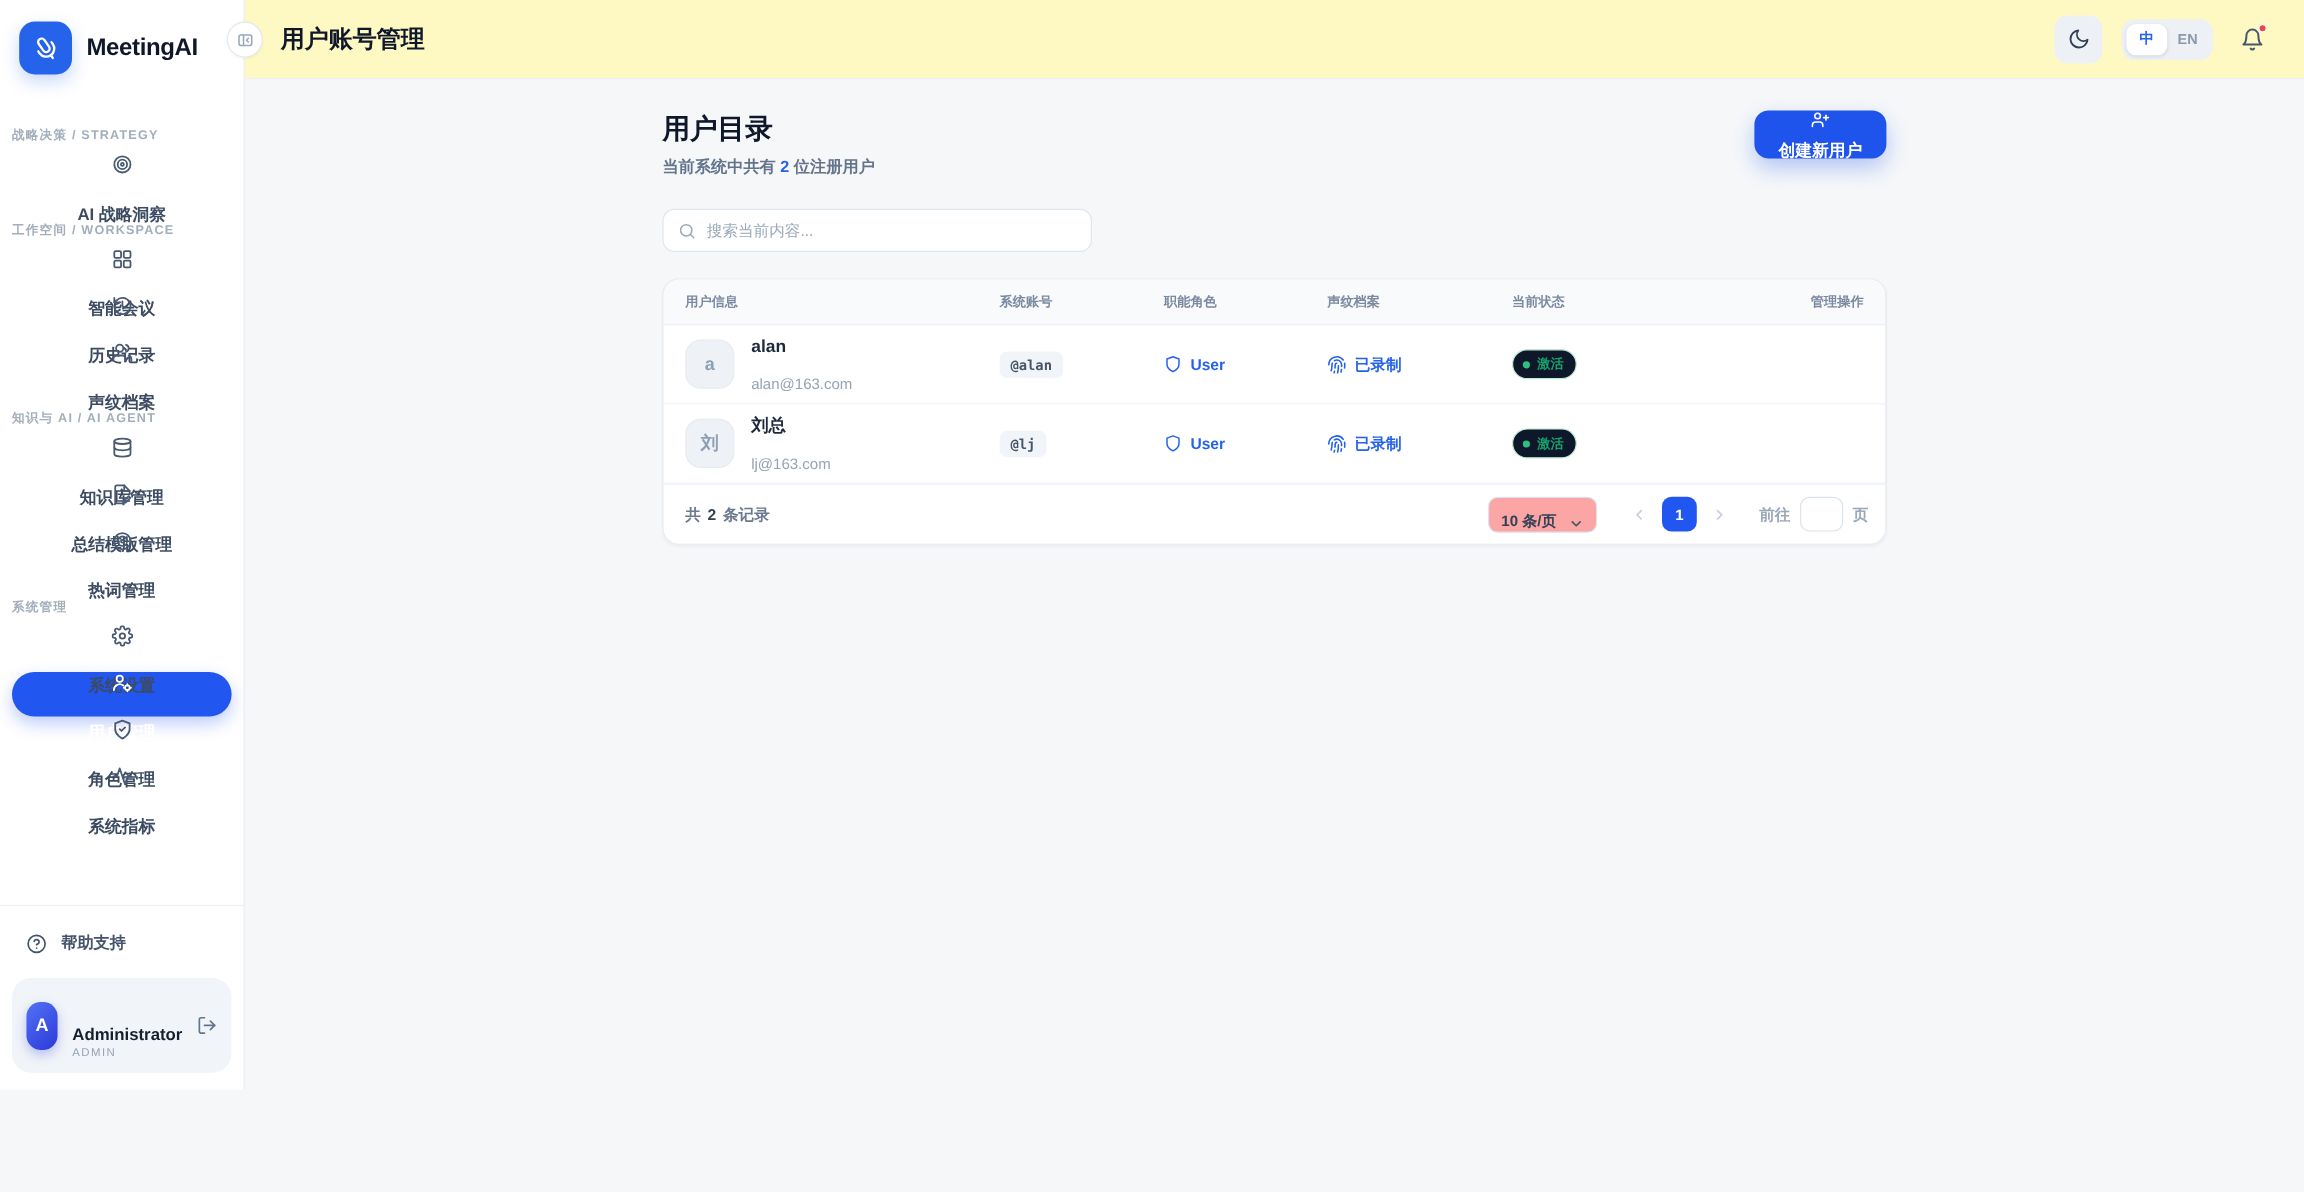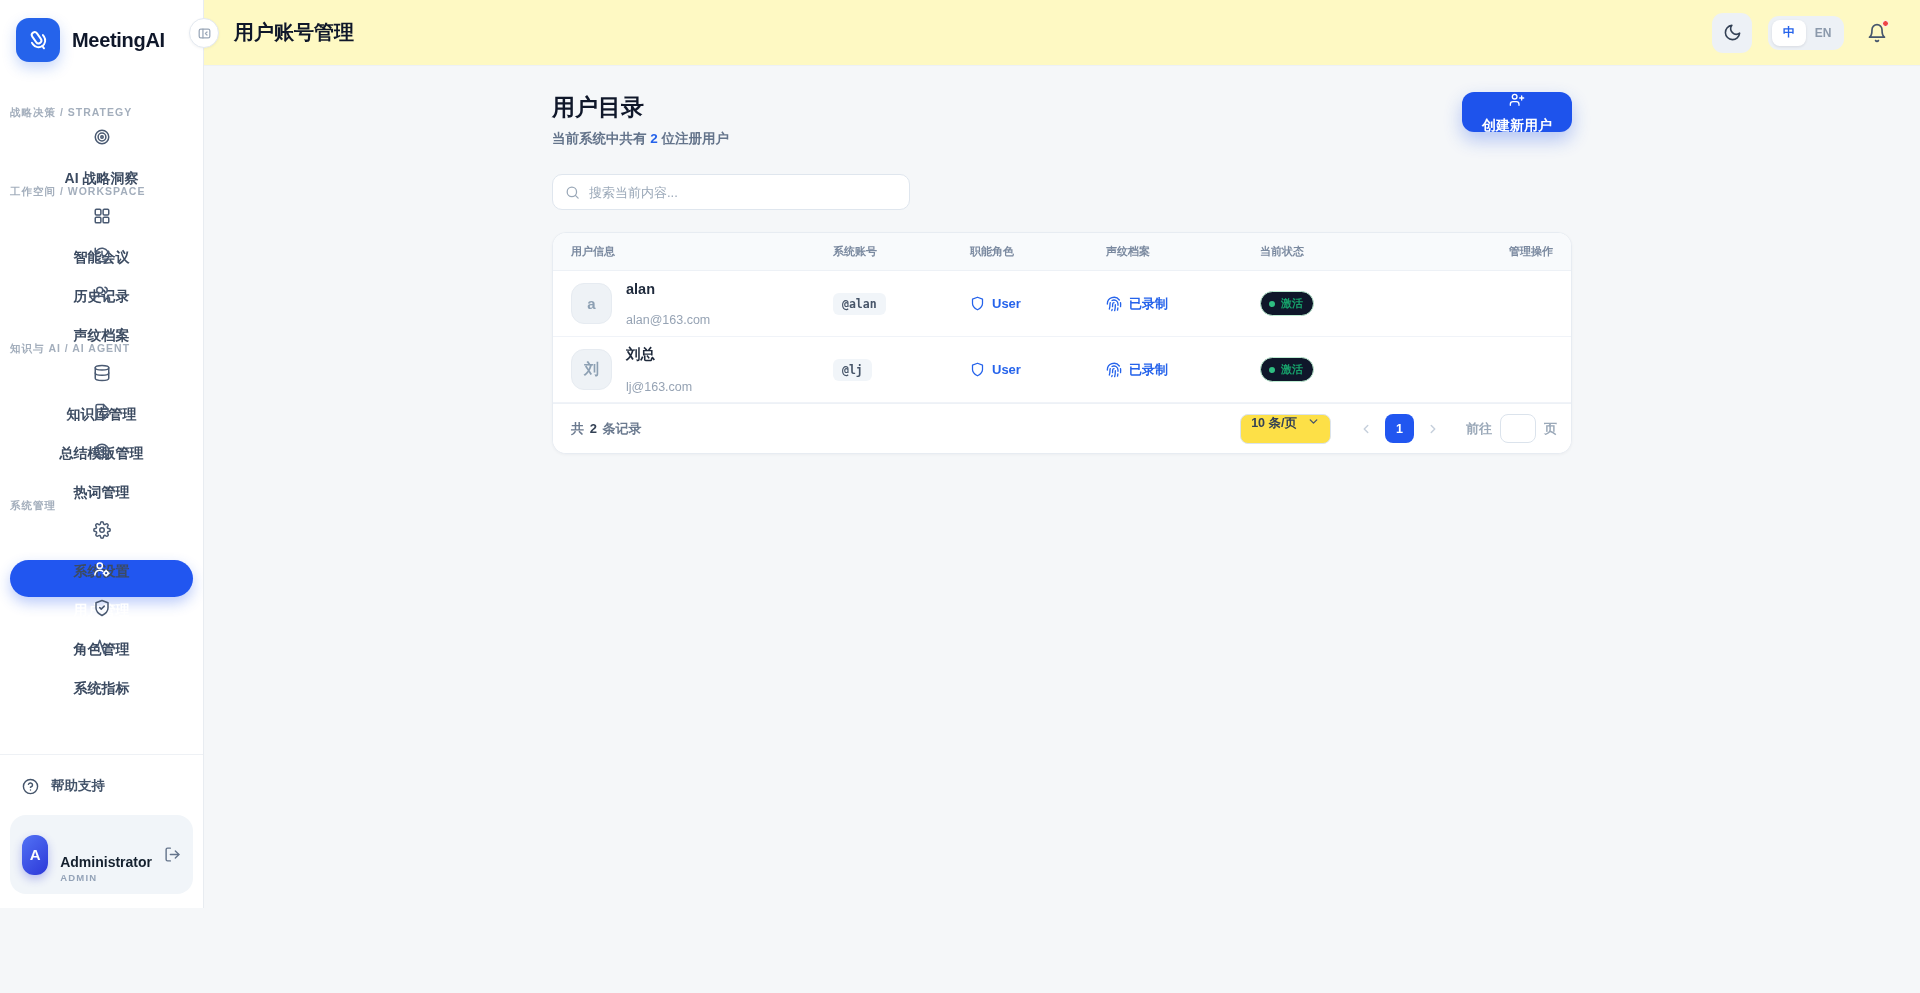--- a/index.html
+++ b/index.html
@@ -52,21 +52,21 @@
     display:flex; align-items:center; gap:12px; padding:11px 12px;
   }
   .user-avatar {
     width:40px; height:40px; border-radius:12px; color:#fff;
     background:linear-gradient(135deg,#5272f5 0%,#2c38d8 100%);
     display:flex; align-items:center; justify-content:center;
     font-size:15px; font-weight:800; box-shadow:0 4px 10px rgba(44,56,216,.30);
   }
   .user-meta { flex:1;margin-top:28px; }
   .user-name { font-size:14px; font-weight:800; color:#14202e; }
-  .user-role { font-size:9.5px; font-weight:700; color:#94a3b8; letter-spacing:1.2px; margin-top:2px; }
+  .user-role { font-size:9.5px; font-weight:400; color:#94a3b8; letter-spacing:1.2px; margin-top:2px; }
   .logout-btn { color:#64748b; cursor:pointer; }
 
   .collapse-btn {
     position:absolute; left:189px; top:18px; width:30px; height:30px;
     background:#fff; border:1px solid #e3e9f0; border-radius:50%;
     display:flex; align-items:center; justify-content:center;
     color:#9aa7b8; z-index:5; cursor:pointer; box-shadow:0 1px 3px rgba(15,23,42,.05);
   }
 
   
@@ -157,22 +157,22 @@
   .status-dot { width:6px; height:6px; border-radius:50%; background:#2fbe82; }
 
   .t-footer {
     border-top:1px solid #edf1f6; height:50px; display:flex; align-items:center;
     padding:0 14px 0 18px; background:#fff;
   }
   .records-text { font-size:13px; font-weight:600; color:#6b7a8f; }
   .records-text .num { color:#334155; font-weight:800; padding:0 2px; }
   .foot-right { margin-left:auto; display:flex; align-items:center; gap:8px; }
   .page-size-select {
-    height:30px; border:1px solid #dbe3ec; border-radius:8px; background:#fde047;
-    display:flex; align-items:flex-start; gap:10px; padding:0 10px;
+    height:30px; border:1px solid #dbe3ec; border-radius:8px; background:#fca5a5;
+    display:flex; align-items:flex-end; gap:10px; padding:0 10px;
     font-size:12.5px; font-weight:600; color:#334155; cursor:pointer;
   }
   .page-size-select .icn { color:#475569; }
   .pager { display:flex; align-items:center; gap:6px; margin-left:14px; }
   .pg-arrow {
     width:26px; height:26px; display:flex; align-items:center; justify-content:center;
     color:#c6d0dc; cursor:pointer;
   }
   .pg-num {
     width:29px; height:29px; border-radius:8px; background:#2156f0; color:#fff;

